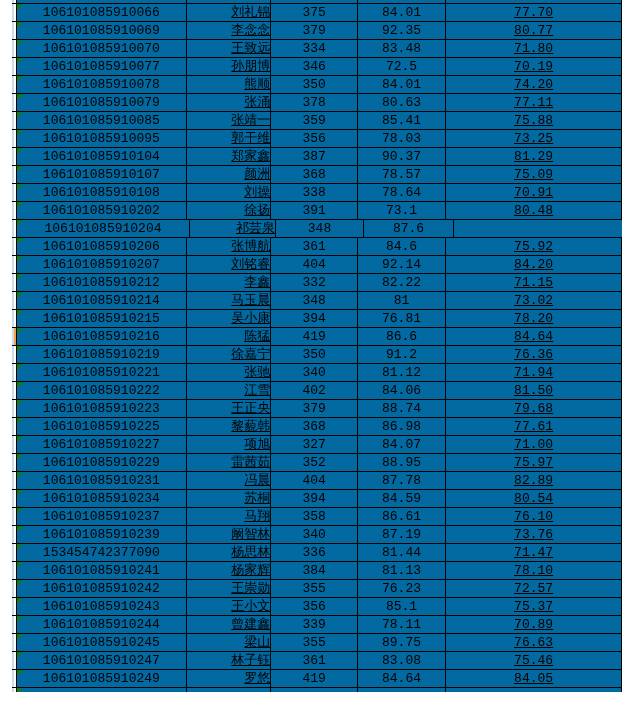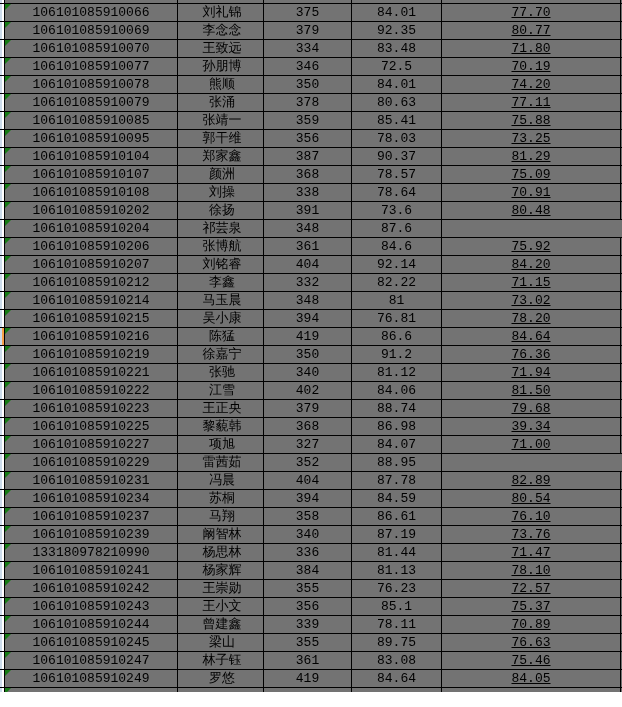--- a/index.html
+++ b/index.html
@@ -10,42 +10,43 @@
     background:#fff;
     font-family:"Liberation Mono","DejaVu Sans Mono",monospace;
     font-size:13px;
     color:#000;
   }
   .row{
     display:flex;
     height:18px;
     box-sizing:border-box;
     border-bottom:1px solid #000;
-    background:#737373;
+    background:#0369a1;
+    margin-left:12px;
   }
   .row.sliver-top{height:4px;}
   .row.sliver-bottom{height:4px;border-bottom:none;}
   .cell{
     position:relative;
     box-sizing:border-box;
     border-right:1px solid #000;
     height:100%;
     display:flex;
     align-items:center;
     justify-content:center;
     white-space:nowrap;
     overflow:hidden;
     line-height:17px;
   }
   .c-strip{width:5px;background:#fff;justify-content:flex-start;}
   .c-strip .strip-blue{width:2px;height:100%;background:#cddcec;}
   .c-strip.marked{background:#f7a24a;}
   .c-strip.marked .strip-blue{background:#cddcec;}
   .c-id{width:173px;}
-  .c-name{width:86px;justify-content:center;padding-left:3px;}
+  .c-name{width:86px;justify-content:flex-end;padding-left:3px;text-decoration:underline;}
   .c-s1{width:88px;}
   .c-s2{width:90px;}
   .c-final{width:179px;text-decoration:underline;}
   .c-tail{flex:1;border-right:none;}
   .tri{
     position:absolute;top:0;left:0;
     width:0;height:0;
     border-top:6px solid #157c15;
     border-right:6px solid transparent;
   }
@@ -329,21 +330,21 @@
       <span class="tri"></span>
       <span>106101085910202</span>
     </div>
     <div class="cell c-name">
       <span>徐扬</span>
     </div>
     <div class="cell c-s1">
       <span>391</span>
     </div>
     <div class="cell c-s2">
-      <span>73.6</span>
+      <span>73.1</span>
     </div>
     <div class="cell c-final">
       <span>80.48</span>
     </div>
     <div class="cell c-tail"></div>
   </div>
 
   <div class="row">
     <div class="cell c-strip">
           <span class="strip-blue"></span>
@@ -606,21 +607,21 @@
     <div class="cell c-name">
       <span>黎藐韩</span>
     </div>
     <div class="cell c-s1">
       <span>368</span>
     </div>
     <div class="cell c-s2">
       <span>86.98</span>
     </div>
     <div class="cell c-final">
-      <span>39.34</span>
+      <span>77.61</span>
     </div>
     <div class="cell c-tail"></div>
   </div>
 
   <div class="row">
     <div class="cell c-strip">
           <span class="strip-blue"></span>
         </div>
     <div class="cell c-id">
       <span class="tri"></span>
@@ -651,20 +652,23 @@
     </div>
     <div class="cell c-name">
       <span>雷茜茹</span>
     </div>
     <div class="cell c-s1">
       <span>352</span>
     </div>
     <div class="cell c-s2">
       <span>88.95</span>
     </div>
+    <div class="cell c-final">
+      <span>75.97</span>
+    </div>
     <div class="cell c-tail"></div>
   </div>
 
   <div class="row">
     <div class="cell c-strip">
           <span class="strip-blue"></span>
         </div>
     <div class="cell c-id">
       <span class="tri"></span>
       <span>106101085910231</span>
@@ -752,21 +756,21 @@
     </div>
     <div class="cell c-tail"></div>
   </div>
 
   <div class="row">
     <div class="cell c-strip">
           <span class="strip-blue"></span>
         </div>
     <div class="cell c-id">
       <span class="tri"></span>
-      <span>133180978210990</span>
+      <span>153454742377090</span>
     </div>
     <div class="cell c-name">
       <span>杨思林</span>
     </div>
     <div class="cell c-s1">
       <span>336</span>
     </div>
     <div class="cell c-s2">
       <span>81.44</span>
     </div>

